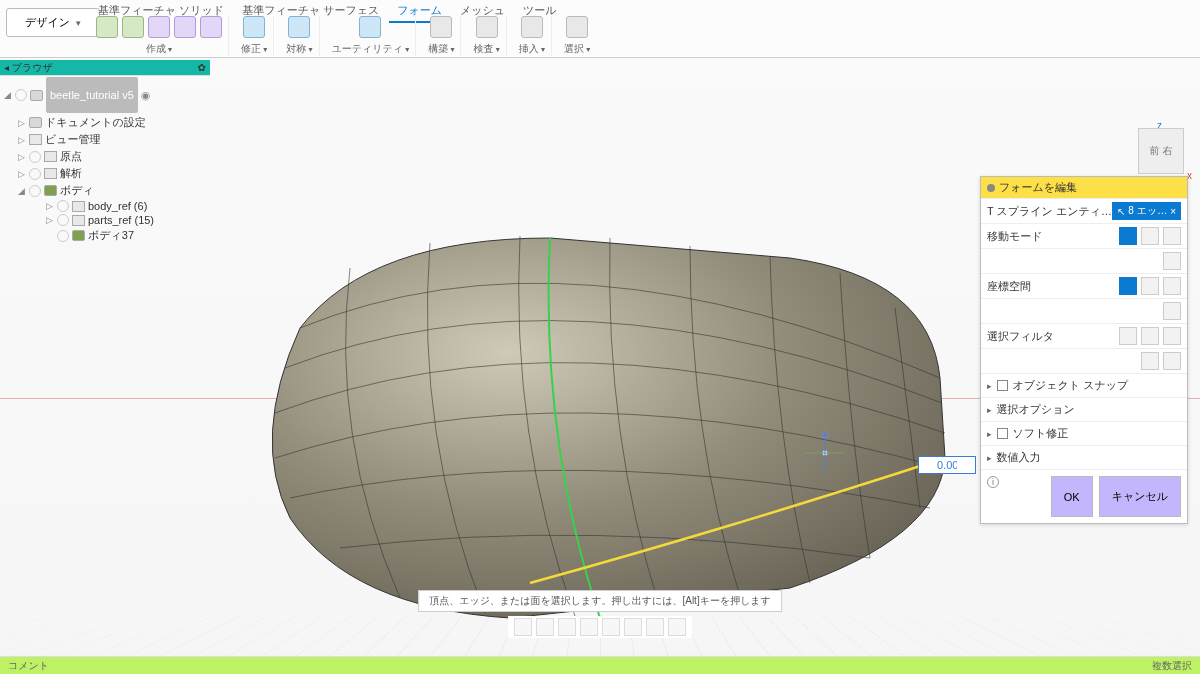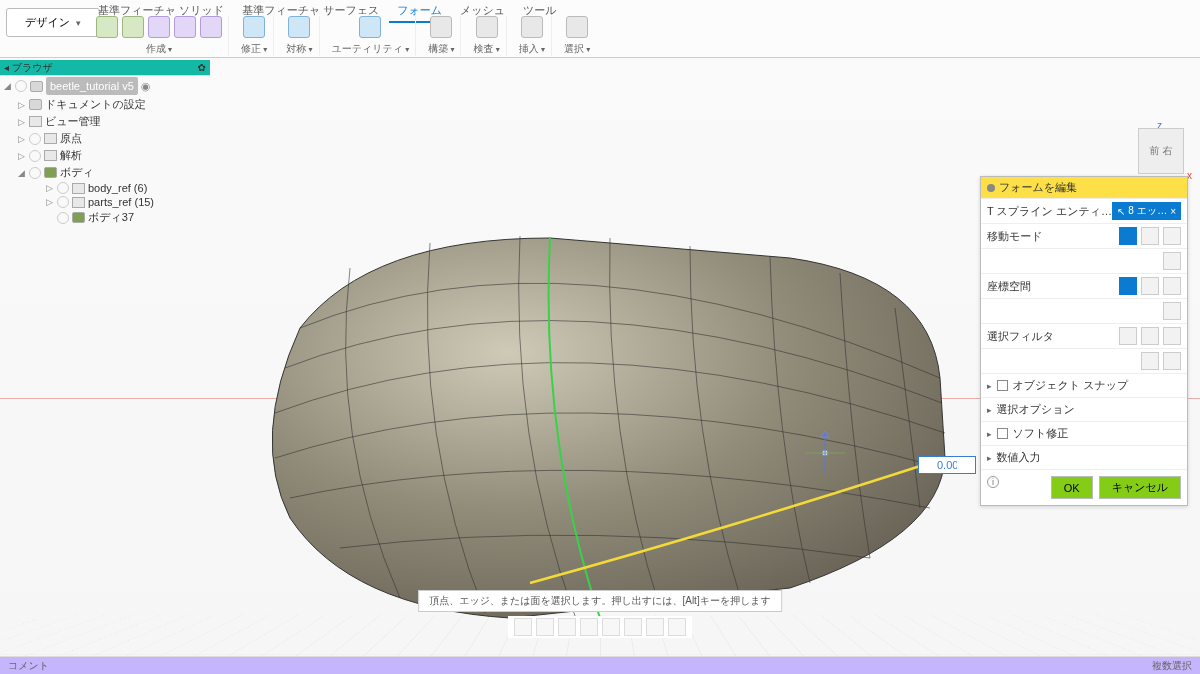--- a/index.html
+++ b/index.html
@@ -27,21 +27,21 @@
 .browser-bar { position: absolute; top: 60px; left: 0; width: 210px; height: 16px; background: #14b8a6; border-bottom: 1px solid #ddd; padding: 1px 4px; font-size: 10px; display: flex; justify-content: space-between; align-items: center; }
 .browser-panel { position: absolute; top: 76px; left: 4px; width: 210px; font-size: 11px; }
 .tree-row { display: flex; align-items: center; gap: 3px; padding: 1px 0; cursor: pointer; }
 .tree-toggle { width: 8px; color: #888; font-size: 9px; }
 .tree-eye { width: 12px; height: 12px; border: 1px solid #ccc; border-radius: 50%; }
 .tree-ico { width: 13px; height: 11px; background: #ddd; border: 1px solid #aaa; }
 .tree-ico.folder { background: #e8e8e8; }
 .tree-ico.comp { background: #d8d8d8; border-radius: 2px; }
 .tree-ico.body { background: #7fa050; border-radius: 2px; }
 .tree-label { white-space: nowrap; }
-.tree-label.box { background: #bbb; color: #fff; padding: 3px 4px; border-radius: 2px; }
+.tree-label.box { background: #bbb; color: #fff; padding: 12px 4px; border-radius: 2px; }
 .indent1 { padding-left: 14px; } .indent2 { padding-left: 28px; }
 
 
 .canvas { position: absolute; top: 58px; left: 0; right: 0; bottom: 18px; background: linear-gradient(#fafafa,#f6f6f6); overflow: hidden; }
 .grid-floor { position: absolute; left: -200px; right: -200px; bottom: -40px; top: 260px; 
   background-image: repeating-linear-gradient(0deg,#ddd 0,#ddd 1px,transparent 1px,transparent 40px), repeating-linear-gradient(90deg,#ddd 0,#ddd 1px,transparent 1px,transparent 40px);
   transform: perspective(800px) rotateX(72deg); transform-origin: 50% 100%; opacity: .5; }
 .red-axis { position: absolute; left: 0; right: 0; top: 340px; height: 1px; background: rgba(220,60,60,.4); }
 .viewcube { position: absolute; top: 70px; right: 16px; width: 46px; height: 46px; background: #eee; border: 1px solid #ccc; display: flex; align-items: center; justify-content: center; color: #777; font-size: 10px; }
 .viewcube::before { content:""; position:absolute; top:-6px; left:-6px; width:46px; height:46px; border:1px solid #ddd; background:#f5f5f5; z-index:-1;}
@@ -58,38 +58,38 @@
 .float-arr { width:10px; color:#888; font-size:9px; cursor:pointer; }
 
 
 .hint { position: absolute; bottom: 44px; left: 50%; transform: translateX(-50%); background: #fff; border: 1px solid #ccc; padding: 3px 10px; font-size: 10px; color: #555; }
 
 
 .navbar { position: absolute; bottom: 18px; left: 50%; transform: translateX(-50%); display: flex; gap: 4px; background: #fff; padding: 2px 6px; }
 .navbtn { width: 18px; height: 18px; border: 1px solid #ddd; background: #f7f7f7; cursor: pointer; }
 
 
-.status { position: absolute; bottom: 0; left: 0; right: 0; height: 18px; border-top: 1px solid #ddd; background: #c4b5fd; display: flex; justify-content: space-between; align-items: center; padding: 0 8px; font-size: 10px; color: #666; }
+.status { position: absolute; bottom: 0; left: 0; right: 0; height: 18px; border-top: 1px solid #ddd; background: #bef264; display: flex; justify-content: space-between; align-items: center; padding: 0 8px; font-size: 10px; color: #666; }
 
 
 .panel { position: absolute; top: 176px; right: 12px; width: 208px; background: #fff; border: 1px solid #bbb; box-shadow: 0 1px 4px rgba(0,0,0,.15); font-size: 11px; }
 .panel-hd { background: #fde047; padding: 3px 6px; display: flex; align-items: center; gap: 4px; }
 .panel-hd .dot { width:8px; height:8px; background:#888; border-radius:50%; }
 .panel-row { border-top: 1px solid #eee; padding: 3px 6px; display: flex; align-items: center; justify-content: space-between; }
 .panel-row.sel { }
 .sel-chip { background: #0a7bd1; color: #fff; padding: 2px 5px; font-size: 10px; display: inline-flex; align-items: center; gap: 3px; }
 .sel-chip .x { cursor:pointer; }
 .btn-grid { display: flex; gap: 4px; }
 .ibtn { width: 18px; height: 18px; border: 1px solid #ccc; background: #f2f2f2; cursor: pointer; }
 .ibtn.on { background: #0a7bd1; border-color: #0a7bd1; }
 .panel-sec { padding: 4px 6px; border-top: 1px solid #eee; display:flex; align-items:center; gap:5px; cursor:pointer; }
 .panel-sec::before { content: "▸"; font-size:9px; color:#666; }
 .chk { width:11px; height:11px; border:1px solid #888; display:inline-block; }
 .panel-foot { padding: 6px; display: flex; justify-content: flex-end; gap: 6px; border-top: 1px solid #eee; }
-.pbtn { padding: 3px 12px; border: 1px solid #bbb; background: #84cc16; cursor: pointer; font-size: 11px; }
+.pbtn { padding: 12px 12px; border: 1px solid #bbb; background: #c4b5fd; cursor: pointer; font-size: 11px; }
 .panel-info { width:12px;height:12px;border:1px solid #999;border-radius:50%;font-size:9px;text-align:center;line-height:11px;color:#777;margin-right:auto; }
 </style>
 </head>
 <body>
 
 <div class="ribbon">
   <button class="design-btn">デザイン</button>
   <div class="tab-row">
     <div class="tabitem">基準フィーチャ ソリッド</div>
     <div class="tabitem">基準フィーチャ サーフェス</div>

